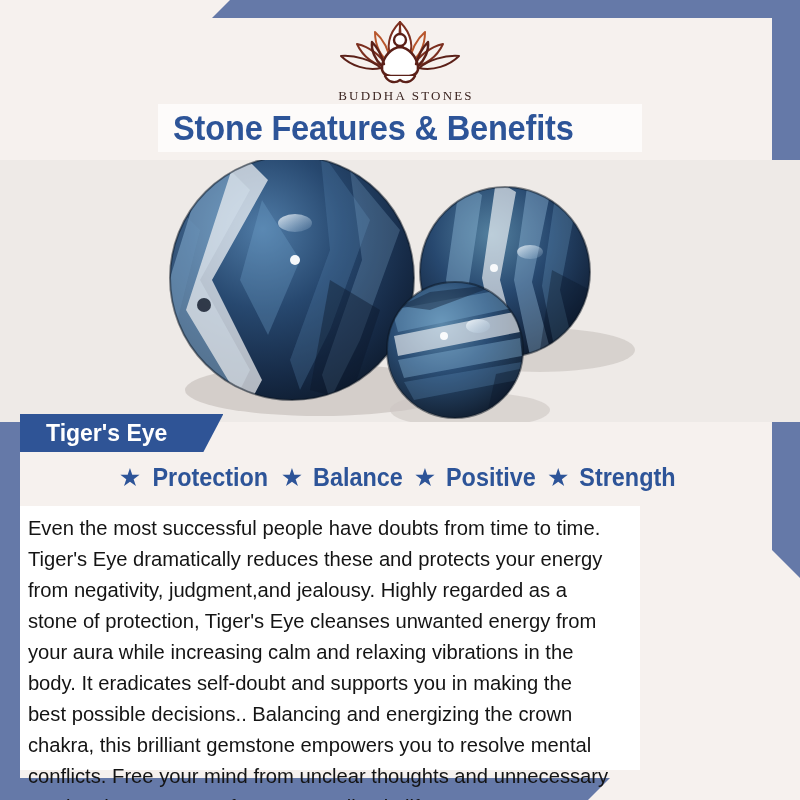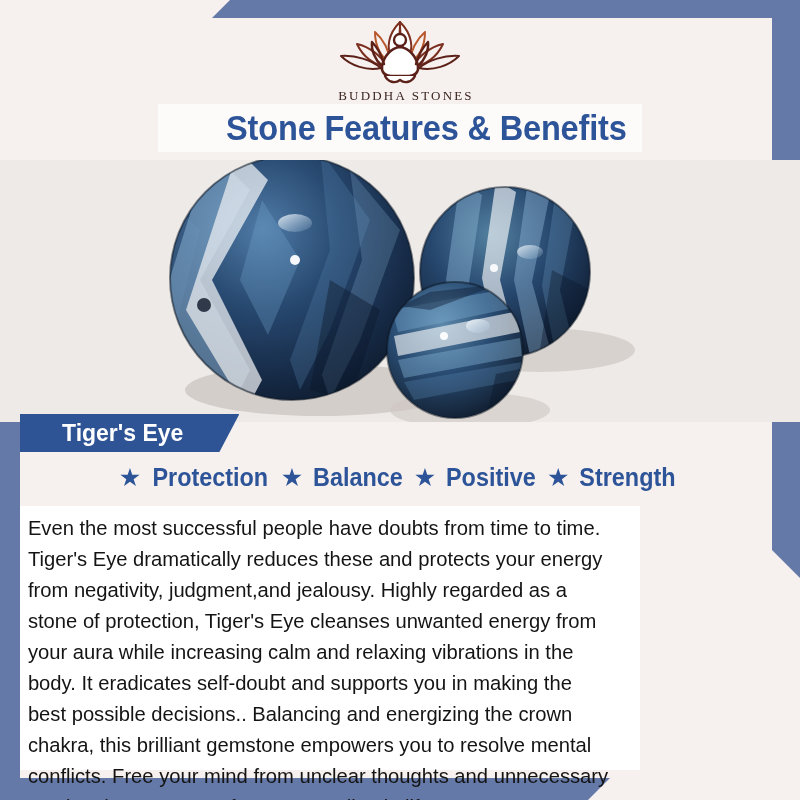--- a/index.html
+++ b/index.html
@@ -84,21 +84,21 @@
   
   .title-banner {
     position: absolute;
     top: 104px;
     left: 158px;
     width: 484px;
     height: 48px;
     background: #fdfbfa;
     display: flex;
     align-items: center;
-    justify-content: flex-end;
+    justify-content: flex-start;
     z-index: 4;
   }
   .title-text {
     font-size: 35px;
     font-weight: 700;
     color: #2d5498;
     letter-spacing: -0.2px;
     transform: scaleX(0.93);
     white-space: nowrap;
   }
@@ -114,21 +114,21 @@
     overflow: hidden;
   }
   .hero svg { display: block; }
 
   
   .stone-ribbon {
     position: absolute;
     top: 414px;
     left: 20px;
     height: 38px;
-    padding: 0 56px 0 42px;
+    padding: 0 56px 0 26px;
     display: flex;
     align-items: center;
     background: #2f5496;
     clip-path: polygon(0 0, 100% 0, calc(100% - 20px) 100%, 0 100%);
     z-index: 5;
   }
   .stone-ribbon-label {
     font-size: 23px;
     font-weight: 700;
     color: #ffffff;

